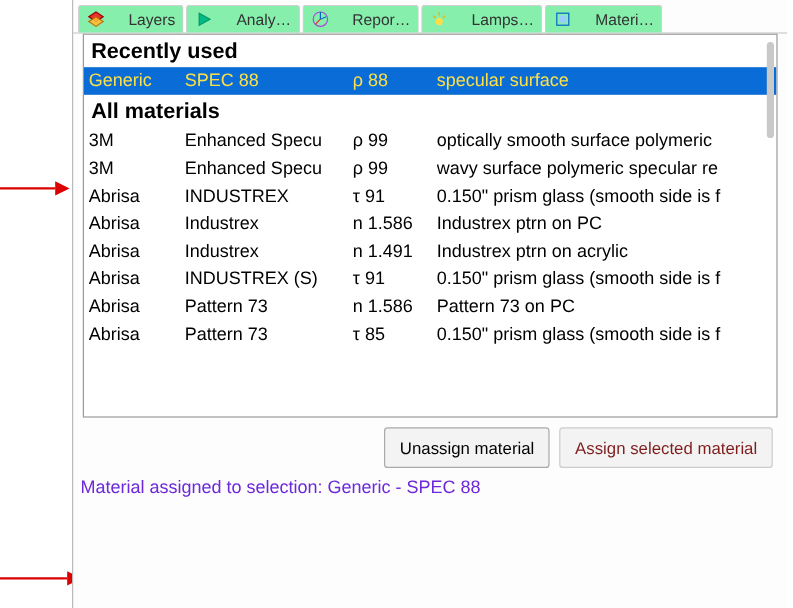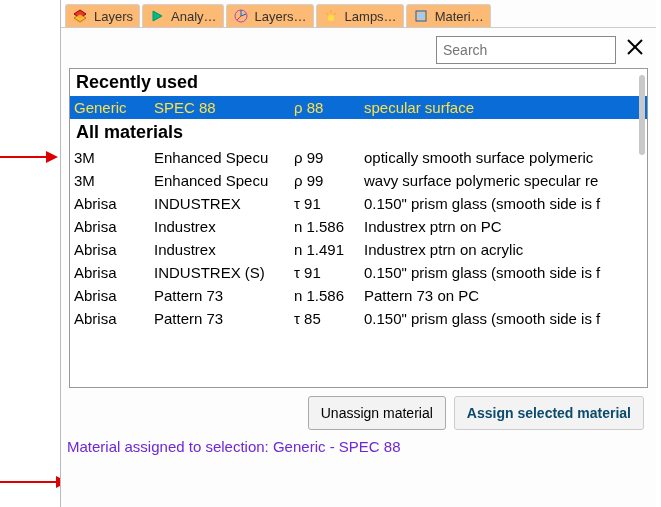--- a/index.html
+++ b/index.html
@@ -28,23 +28,23 @@
     display: flex;
     gap: 2px;
     padding: 2px 4px 0 4px;
     border-bottom: 1px solid #ccc;
     height: 28px;
     align-items: flex-end;
   }
   .tab {
     display: flex;
     align-items: center;
-    gap: 6px;
+    gap: 19px;
     padding: 3px 6px;
-    background: #fdba74;
+    background: #86efac;
     border: 1px solid #d0d0d0;
     border-bottom: none;
     border-radius: 3px 3px 0 0;
     font-size: 13px;
     color: #333;
     white-space: nowrap;
     cursor: default;
   }
   .tab .ico { width: 16px; height: 16px; display:inline-flex; align-items:center; justify-content:center; }
   
@@ -107,21 +107,21 @@
   }
   
   .btn-row {
     display:flex; justify-content:flex-end; gap:8px;
     padding: 8px 12px 4px 12px;
   }
   .btn {
     background:#f3f3f3; border:1px solid #aaa; border-radius:3px;
     padding: 8px 12px; font-size:14px; cursor:pointer;
   }
-  .btn.disabled { color:#0c4a6e; border-color:#ccc; cursor:default;font-weight:bold; }
+  .btn.disabled { color:#7f1d1d; border-color:#ccc; cursor:default; }
   .status {
     padding: 4px 0 4px 6px;
     font-size: 15px;
     color:#6d28d9;
   }
   
   .arrow {
     position:absolute;
     color:#d00;
   }
@@ -164,21 +164,21 @@
       <span>Analy…</span>
     </div>
     <div class="tab">
       <span class="ico">
         <svg width="16" height="16">
             <circle cx="8" cy="8" r="6" fill="none" stroke="#a4d" stroke-width="1"></circle>
             <path d="M8 2 L8 8 L13 6" stroke="#06c" fill="none"></path>
             <path d="M8 8 L4 12" stroke="#e33"></path>
           </svg>
       </span>
-      <span>Layers…</span>
+      <span>Repor…</span>
     </div>
     <div class="tab">
       <span class="ico">
         <svg width="16" height="16">
             <circle cx="8" cy="10" r="3" fill="#fd4"></circle>
             <line x1="8" y1="2" x2="8" y2="5" stroke="#fa0"></line>
             <line x1="3" y1="5" x2="5" y2="7" stroke="#fa0"></line>
             <line x1="13" y1="5" x2="11" y2="7" stroke="#fa0"></line>
           </svg>
       </span>
@@ -188,31 +188,20 @@
       <span class="ico">
         <svg width="16" height="16">
             <rect x="3" y="3" width="10" height="10" fill="none" stroke="#06c"></rect>
             <rect x="5" y="5" width="6" height="6" fill="#9cf"></rect>
           </svg>
       </span>
       <span>Materi…</span>
     </div>
   </div>
 
-  <div class="search-row">
-    <input class="search-input" placeholder="Search" style="">
-    <div class="clear-btn">
-      <span>
-        <svg width="20" height="20">
-            <line x1="3" y1="3" x2="17" y2="17" stroke="#000" stroke-width="2"></line>
-            <line x1="17" y1="3" x2="3" y2="17" stroke="#000" stroke-width="2"></line>
-          </svg>
-      </span>
-    </div>
-  </div>
 
 
   <div class="table-wrap">
     <div class="scroll-track"></div>
 
     <div class="section-head">Recently used</div>
     <div id="recent-rows">
         <div class="row selected">
           <span class="c-manuf">Generic</span>
           <span class="c-desig">SPEC 88</span>

